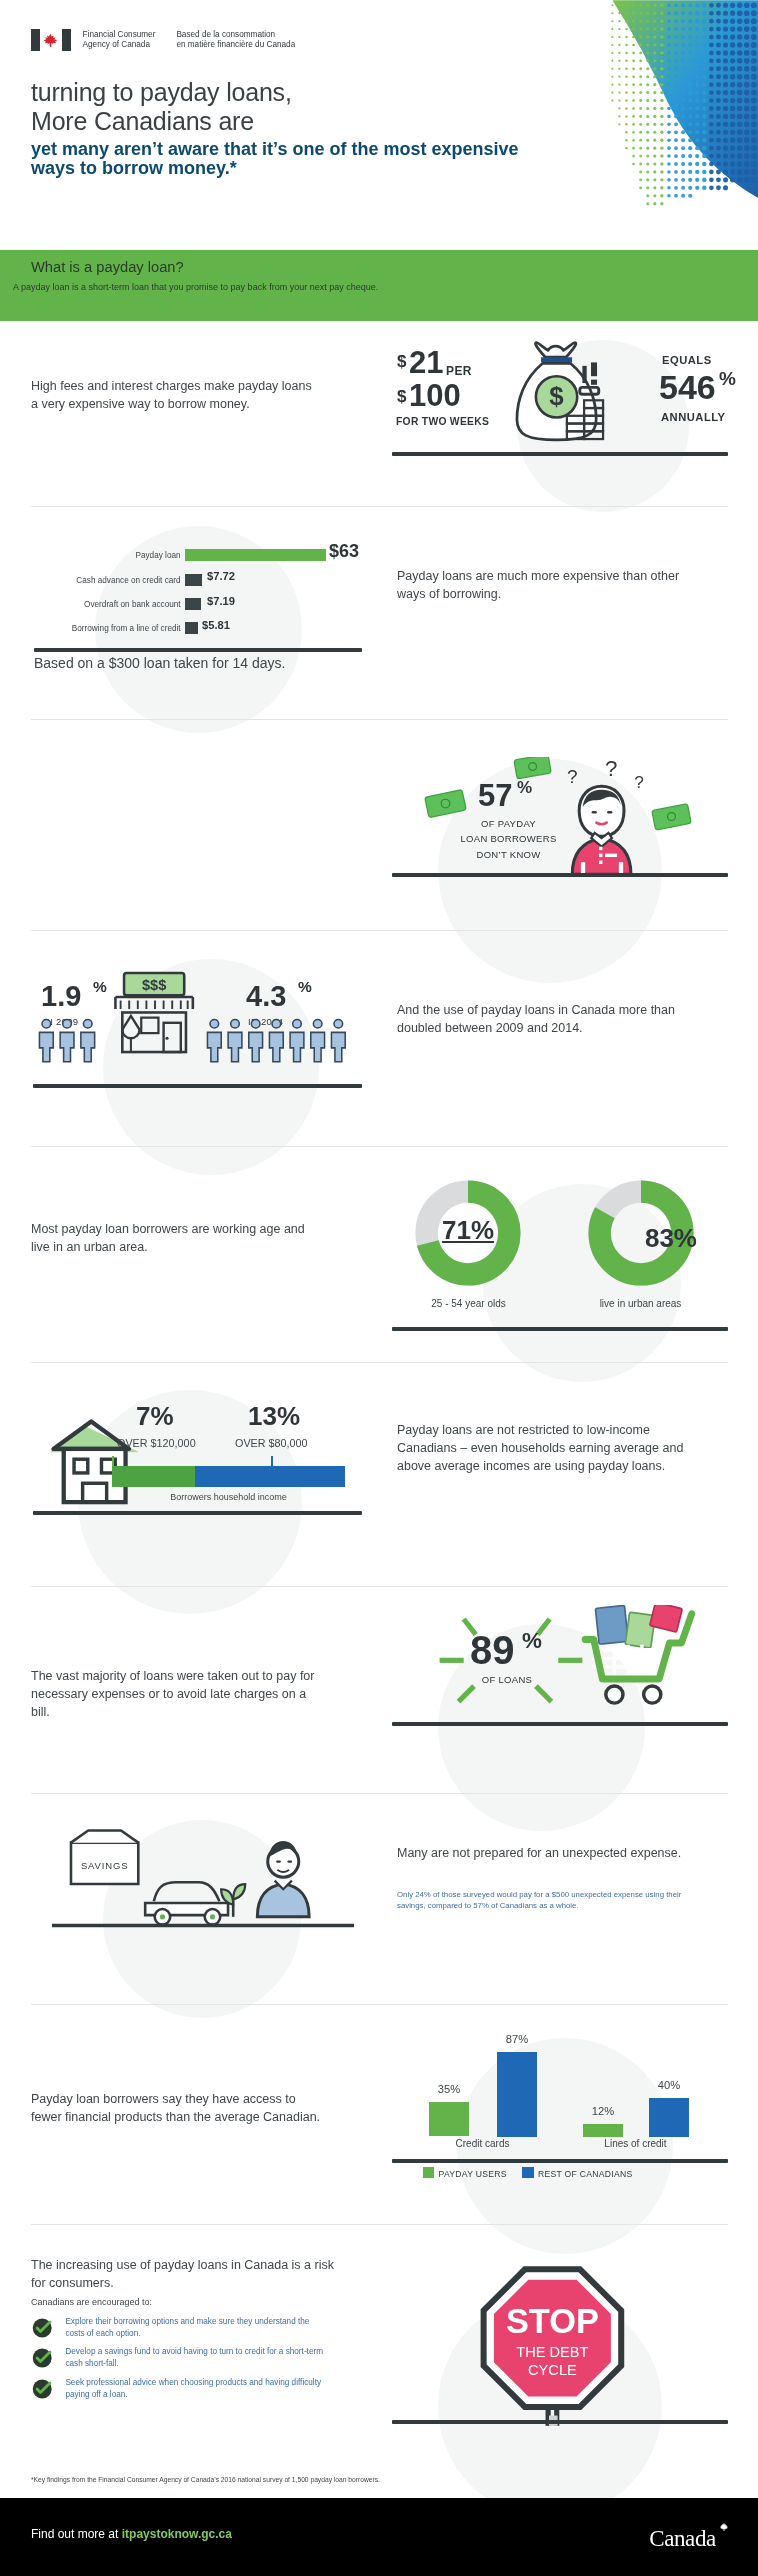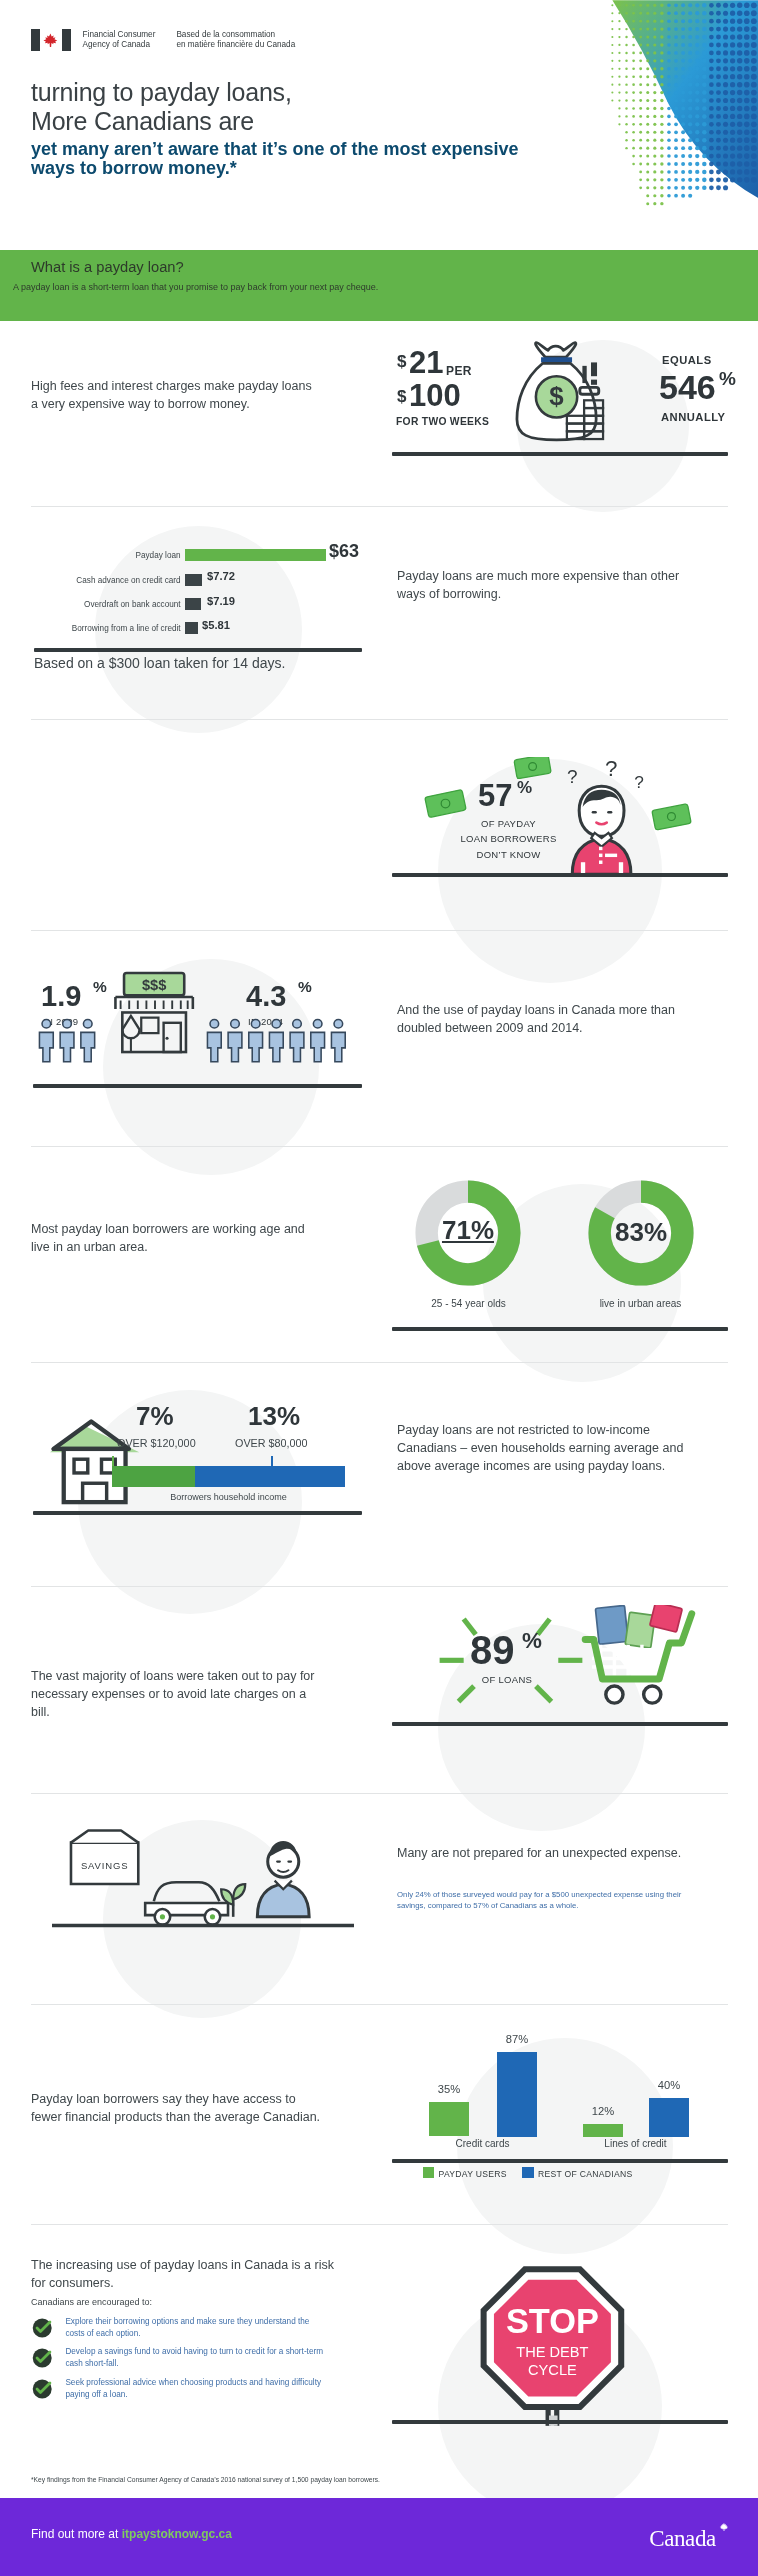--- a/index.html
+++ b/index.html
@@ -57,21 +57,21 @@
   
   .legend { position:absolute; display:flex; gap:15.5px; align-items:center; font-size:8.6px; letter-spacing:0.3px; color:#333a3d;}
   .legend .sw { width:11.2px; height:11.2px; display:inline-block; margin-right:4.3px; vertical-align:-1.7px;}
 
   
   .bullet { position:absolute; display:flex; gap:12px; align-items:flex-start; }
   .bullet .txt { font-size:8.2px; line-height:11.6px; color:#3f6ea8; width:259px; }
 
   
   .footnote { position:absolute; left:31px; top:2476px; font-size:6.7px; color:#3f474b; }
-  .footer { position:absolute; left:0; top:2498px; width:759px; height:78px; background:#6d28d9; }
+  .footer { position:absolute; left:0; top:2498px; width:759px; height:78px; background:#000000; }
   .footer .fm { position:absolute; left:31px; top:29px; font-size:12px; font-weight:300; color:#ffffff;}
   .footer .fm b { color:#7fcb5e; font-weight:bold; }
   .footer .canada { position:absolute; right:29px; top:24px; color:#fff; font-family:"Liberation Serif", serif; font-size:23px; letter-spacing:-0.4px;}
   .footer .canada sup { font-size:10.3px; }
 </style>
 </head>
 <body>
 
 <div class="page">
 
@@ -823,21 +823,21 @@
       </svg>
       <div class="donut-pct" style="top:38px;font-size:26px;text-decoration:underline;">71%</div>
     </div>
     <div class="donut-cap" style="left:404px;top:138px;width:129px;">25 - 54 year olds</div>
 
     <div style="position:absolute;left:585px;top:17px;width:112px;height:112px;">
       <svg width="112" height="112" viewBox="0 0 130 130">
         <circle cx="65" cy="65" r="48" fill="none" stroke="#d9dbdc" stroke-width="26"></circle>
         <circle cx="65" cy="65" r="48" fill="none" stroke="#62b44a" stroke-width="26" stroke-dasharray="250.3 51.4" transform="rotate(-90 65 65)"></circle>
       </svg>
-      <div class="donut-pct" style="top:40px;font-size:26px;">83%</div>
+      <div class="donut-pct" style="top:46px;font-size:26px;text-align:right;">83%</div>
     </div>
     <div class="donut-cap" style="left:576px;top:138px;width:129px;">live in urban areas</div>
 
     <div class="baseline" style="left:392px;top:167px;width:336px;"></div>
     <div class="rowline" style="top:202px;"></div>
   </div>
 
   <div class="row" style="top:1380px;height:207px;">
     <div class="halo" style="left:78px;top:10.3px;width:224px;height:224px;"></div>
 

